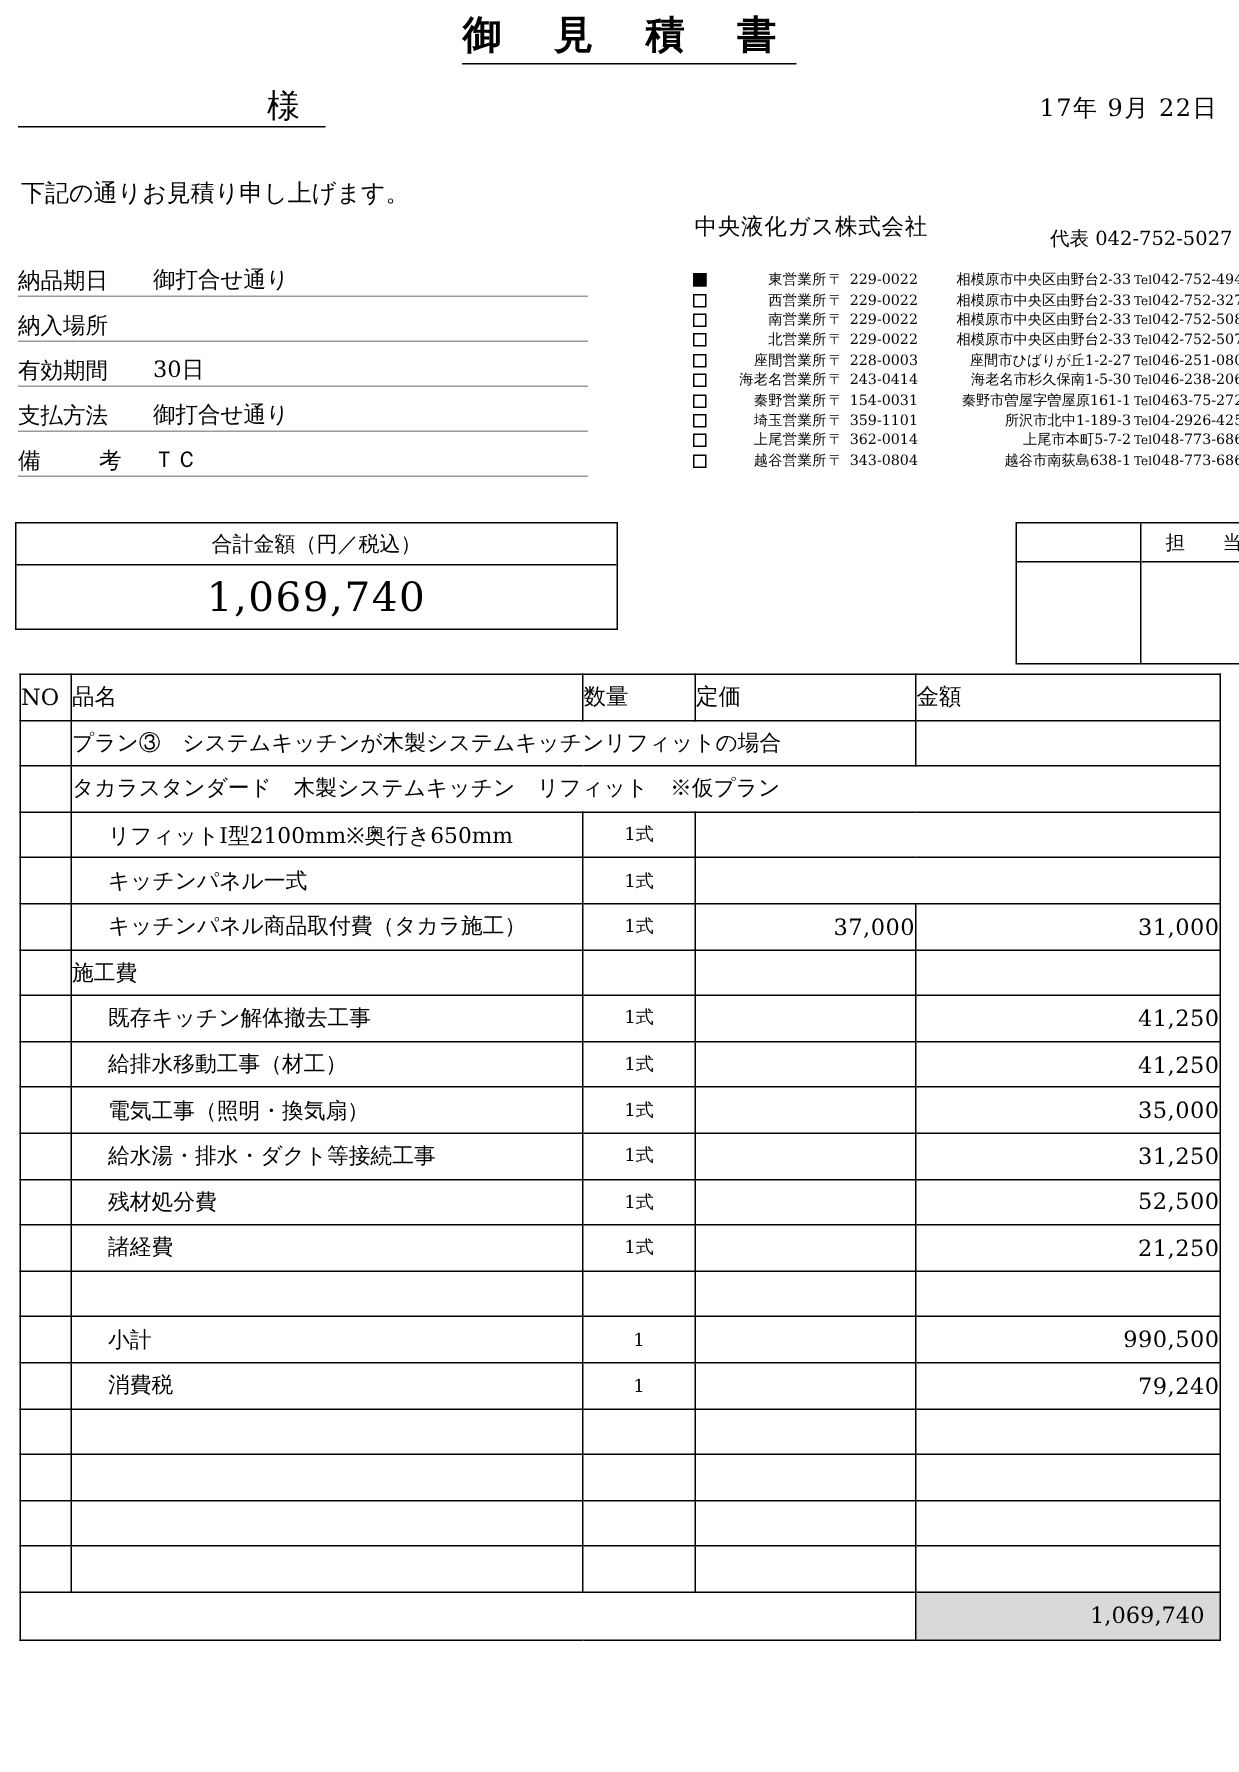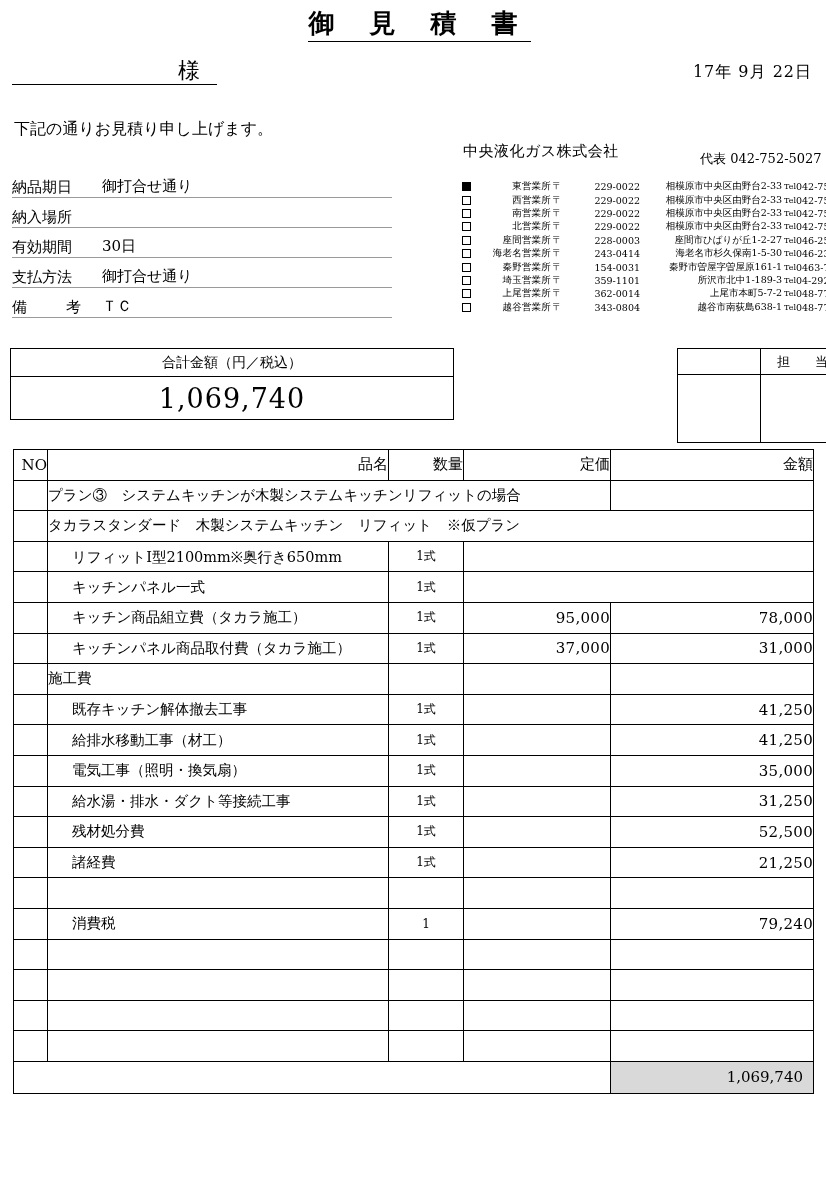--- a/index.html
+++ b/index.html
@@ -132,31 +132,31 @@
     width: 7px;
     height: 7px;
     border: 1px solid #000;
     background: #fff;
     margin-right: 8px;
     flex: 0 0 7px;
   }
   .bx.filled { background: #000; }
   .b-name { width: 72px; flex: 0 0 72px; letter-spacing: 0.2px;}
   .b-postal { width: 11px; flex: 0 0 11px; }
-  .b-zip { width: 50px; flex: 0 0 50px; margin-left: 28px; }
+  .b-zip { width: 50px; flex: 0 0 50px; }
   .b-addr { width: 142px; flex: 0 0 142px; overflow: hidden; }
   .b-telmark { width: 14px; flex: 0 0 14px; font-size: 8px; }
   .b-tel { flex: 1; }
 
   
   .total-box {
     position: absolute;
     left: 10px;
     top: 348px;
-    width: 444px;
+    width: 402px;
     height: 72px;
     border: 1.8px solid #000;
     box-sizing: border-box;
   }
   .total-label {
     height: 27px;
     border-bottom: 1.5px solid #000;
     display: flex;
     align-items: center;
     justify-content: center;
@@ -219,21 +219,21 @@
     font-weight: normal;
     box-sizing: border-box;
   }
   .col-no   { width: 34px; }
   .col-name { width: 341px; }
   .col-qty  { width: 75px; }
   .col-price{ width: 147px; }
   .col-amt  { width: 203px; }
 
   .items th {
-    text-align: right;
+    text-align: left;
     font-size: 15px;
   }
   .c-name    { padding-left: 10px; text-align: left; }
   .c-name.indent { padding-left: 24px; }
   .c-qty     { text-align: center; font-size: 12px; }
   .c-num     { text-align: right; padding-right: 10px; font-size: 15px; letter-spacing: 0.3px; }
 
   .footer-total td {
     height: 32px;
   }
@@ -434,27 +434,20 @@
       </tr>
 
       <tr>
         <td class="c-no"></td>
         <td class="c-name indent">キッチンパネル一式</td>
         <td class="c-qty">1式</td>
         <td class="c-num" colspan="2"></td>
       </tr>
       <tr>
         <td class="c-no"></td>
-        <td class="c-name indent">キッチン商品組立費（タカラ施工）</td>
-        <td class="c-qty">1式</td>
-        <td class="c-num">95,000</td>
-        <td class="c-num">78,000</td>
-      </tr>
-      <tr>
-        <td class="c-no"></td>
         <td class="c-name indent">キッチンパネル商品取付費（タカラ施工）</td>
         <td class="c-qty">1式</td>
         <td class="c-num">37,000</td>
         <td class="c-num">31,000</td>
       </tr>
       <tr>
         <td class="c-no"></td>
         <td class="c-name">施工費</td>
         <td class="c-qty"></td>
         <td class="c-num"></td>
@@ -501,20 +494,27 @@
         <td class="c-qty">1式</td>
         <td class="c-num"></td>
         <td class="c-num">21,250</td>
       </tr>
       <tr>
         <td class="c-no"></td>
         <td class="c-name indent"></td>
         <td class="c-qty"></td>
         <td class="c-num"></td>
         <td class="c-num"></td>
+      </tr>
+      <tr>
+        <td class="c-no"></td>
+        <td class="c-name indent">小計</td>
+        <td class="c-qty">1</td>
+        <td class="c-num"></td>
+        <td class="c-num">990,500</td>
       </tr>
       <tr>
         <td class="c-no"></td>
         <td class="c-name indent">消費税</td>
         <td class="c-qty">1</td>
         <td class="c-num"></td>
         <td class="c-num">79,240</td>
       </tr>
       <tr>
         <td class="c-no"></td>

